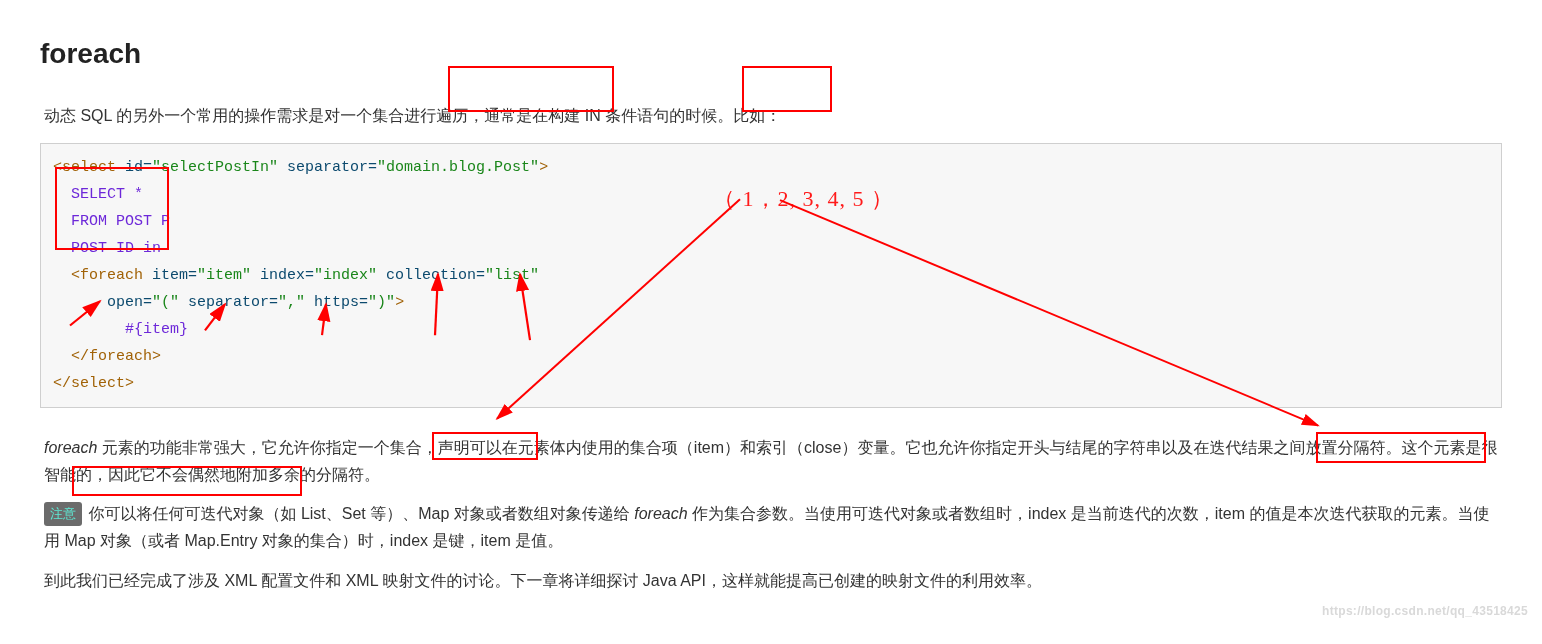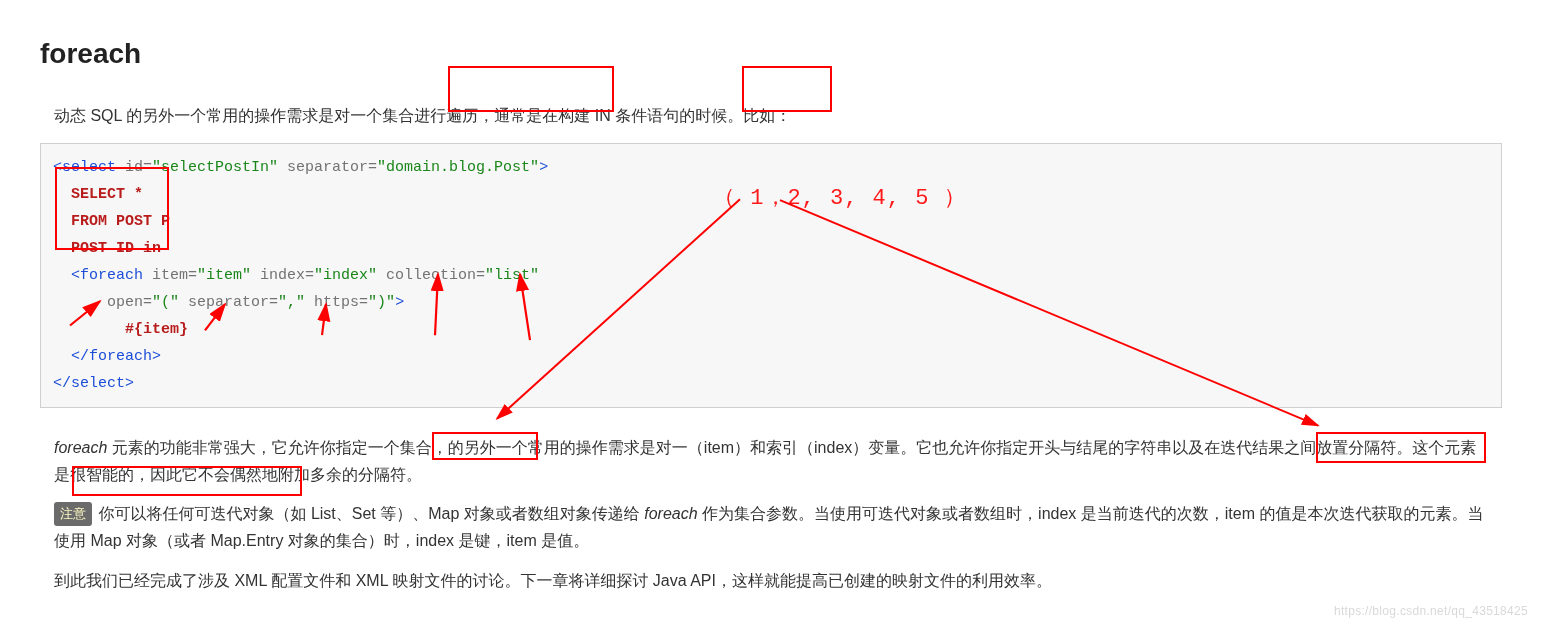--- a/index.html
+++ b/index.html
@@ -13,70 +13,71 @@
     background: #fff;
     width: 1542px;
     position: relative;
   }
   h2 {
     font-size: 28px;
     font-weight: 700;
     margin: 10px 0 24px;
     color: #222;
   }
-  p { margin: 12px 14px; color: #333; }
+  p { margin: 12px 4px; color: #333; }
   .code-block {
     background: #f7f7f7;
     border: 1px solid #cfcfcf;
     padding: 10px 12px;
     font-family: Consolas, Monaco, "Courier New", monospace;
     font-size: 15px;
     line-height: 1.8;
     white-space: pre;
     position: relative;
     margin: 14px 0 26px;
     color: #222;
   }
-  .tag   { color: #1d4ed8; }
-  .attr  { color: #737373; }
+  .tag   { color: #a16207; }
+  .attr  { color: #0c4a6e; }
   .val   { color: #1a861a; }
-  .plain { color: #b91c1c; font-weight: bold; }
+  .plain { color: #6d28d9; }
   .ital  { font-style: italic; }
   .note-badge {
     display: inline-block;
     background: #6b6b6b;
-    color: #fef9c3;
+    color: #5eead4;
     font-size: 13px;
     padding: 1px 6px;
     border-radius: 3px;
     margin-right: 2px;
     vertical-align: 1px;
   }
   
   .rbox {
     position: absolute;
     border: 2px solid #ff0000;
     pointer-events: none;
   }
   .rtext {
     position: absolute;
     color: #ff1a1a;
-    font-family: Liberation Mono, monospace;
+    font-family: Liberation Serif, serif;
     font-size: 22px;
     pointer-events: none;
     letter-spacing: 1px;
   }
   .watermark {
     position: absolute;
     right: 14px;
     bottom: 4px;
     font-size: 12px;
     color: #d9d9d9;
     letter-spacing: .3px;
     pointer-events: none;
+    font-weight: bold;
   }
   svg.arrows {
     position: absolute;
     left: 0; top: 0;
     width: 100%; height: 100%;
     pointer-events: none;
   }
 </style>
 </head>
 <body>
@@ -91,21 +92,21 @@
 <span class="plain">  SELECT *</span>
 <span class="plain">  FROM POST P</span>
 <span class="plain">  POST ID in</span>
 <span class="tag">  &lt;foreach</span><span class="attr"> item=</span><span class="val">"item"</span><span class="attr"> index=</span><span class="val">"index"</span><span class="attr"> collection=</span><span class="val">"list"</span>
 <span class="attr">      open=</span><span class="val">"("</span><span class="attr"> separator=</span><span class="val">","</span><span class="attr"> https=</span><span class="val">")"</span><span class="tag">&gt;</span>
 <span class="plain">        #{item}</span>
 <span class="tag">  &lt;/foreach&gt;</span>
 <span class="tag">&lt;/select&gt;</span></div>
 
 <p>
-  <span class="ital">foreach</span><span> 元素的功能非常强大，它允许你指定</span><span>一个集合</span><span>，的另外一个常用的操作需求是对一（item）和索引（index）变量。它也允许你指定</span><span>开头与结尾的字符</span><span>串以及在</span><span>迭代结果之间放置分隔符。</span><span>这个元素是很智能的，因此它不会偶然地附加多余的分隔符。</span>
+  <span class="ital">foreach</span><span> 元素的功能非常强大，它允许你指定</span><span>一个集合</span><span>，声明可以在元素体内使用的集合项（item）和索引（close）变量。它也允许你指定</span><span>开头与结尾的字符</span><span>串以及在</span><span>迭代结果之间放置分隔符。</span><span>这个元素是很智能的，因此它不会偶然地附加多余的分隔符。</span>
 </p>
 
 <p>
   <span class="note-badge">注意</span><span> 你可以将任何可迭代对象（如 List、Set 等）、Map 对象或者数组对象传递给 </span><span class="ital">foreach</span><span> 作为集合参数。当使用可迭代对象或者数组时，index 是当前迭代的次数，item 的值是本次迭代获取的元素。当使用 Map 对象（或者 Map.Entry 对象的集合）时，index 是键，item 是值。</span>
 </p>
 
 <p>到此我们已经完成了涉及 XML 配置文件和 XML 映射文件的讨论。下一章将详细探讨 Java API，这样就能提高已创建的映射文件的利用效率。</p>
 
 <div class="watermark">https://blog.csdn.net/qq_43518425</div>
 

